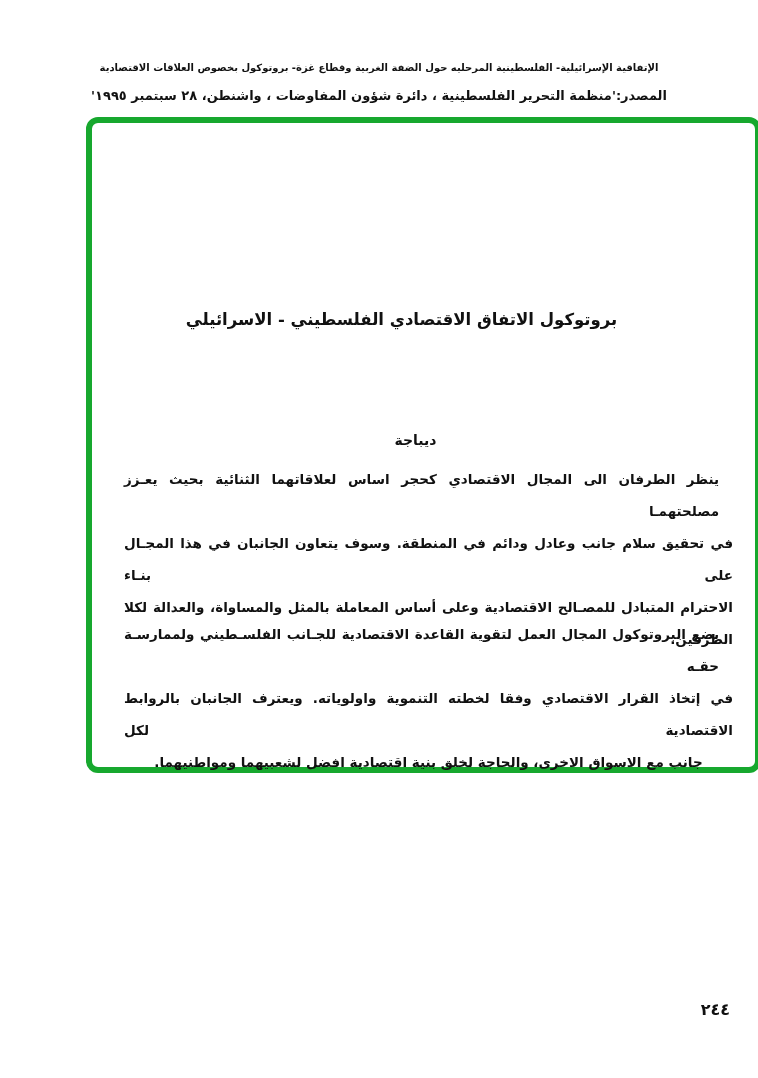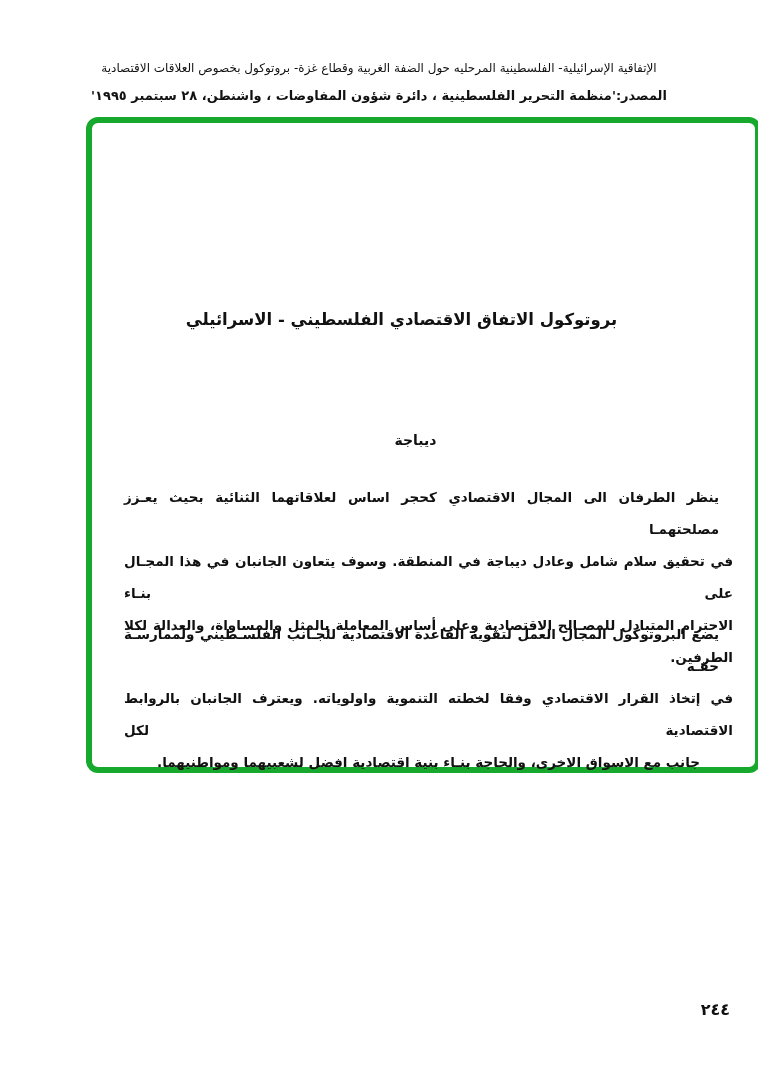--- a/index.html
+++ b/index.html
@@ -21,22 +21,22 @@
     direction: rtl;
     color: var(--ink);
     overflow: hidden;
   }
   .header-title {
     position: absolute;
     top: 56px;
     left: 18px;
     right: 18px;
     text-align: center;
-    font-weight: normal;
-    font-size: 12px;
+    font-weight: bold;
+    font-size: 10px;
     line-height: 24px;
   }
   .header-source {
     position: absolute;
     top: 88px;
     left: 20px;
     right: 20px;
     text-align: center;
     font-weight: bold;
     font-size: 13px;
@@ -77,21 +77,21 @@
     transform: translateX(-17px);
   }
   .para {
     position: absolute;
     right: 22px;
     left: 32px;
     font-size: 13.5px;
     font-weight: bold;
     line-height: 32px;
   }
-  .para1 { top: 358px; }
+  .para1 { top: 340px; }
   .para2 { top: 495px; }
   .line {
     text-align: justify;
     text-align-last: justify;
   }
   .line.first {
     padding-right: 14px;
   }
   .line.center-last {
     text-align: center;
@@ -122,28 +122,28 @@
   <div class="header-source">المصدر:'منظمة التحرير الفلسطينية ، دائرة شؤون المفاوضات ، واشنطن، ٢٨ سبتمبر ١٩٩٥'</div>
 
   <div class="frame">
 
     <div class="doc-title">بروتوكول الاتفاق الاقتصادي الفلسطيني - الاسرائيلي</div>
 
     <div class="section-heading">ديباجة</div>
 
     <div class="para para1">
       <div class="line first">ينظر الطرفان الى المجال الاقتصادي كحجر اساس لعلاقاتهما الثنائية بحيث يعـزز مصلحتهمـا</div>
-      <div class="line">في تحقيق سلام شامل وعادل ديباجة في المنطقة. وسوف يتعاون الجانبان في هذا المجـال على بنـاء</div>
+      <div class="line">في تحقيق سلام جانب وعادل ودائم في المنطقة. وسوف يتعاون الجانبان في هذا المجـال على بنـاء</div>
       <div class="line">الاحترام المتبادل للمصـالح الاقتصادية وعلى أساس المعاملة بالمثل والمساواة، والعدالة لكلا الطرفين.</div>
     </div>
 
     <div class="para para2">
       <div class="line first">يضع البروتوكول المجال العمل لتقوية القاعدة الاقتصادية للجـانب الفلسـطيني ولممارسـة حقـه</div>
       <div class="line">في إتخاذ القرار الاقتصادي وفقا لخطته التنموية واولوياته. ويعترف الجانبان بالروابط الاقتصادية لكل</div>
-      <div class="line center-last">جانب مع الاسواق الاخرى، والحاجة بنـاء بنية اقتصادية افضل لشعبيهما ومواطنيهما.</div>
+      <div class="line center-last">جانب مع الاسواق الاخرى، والحاجة لخلق بنية اقتصادية افضل لشعبيهما ومواطنيهما.</div>
     </div>
 
   </div>
 
   <div class="page-number-row">
     <span>٢٤٤</span>
   </div>
 
 </div>
 

